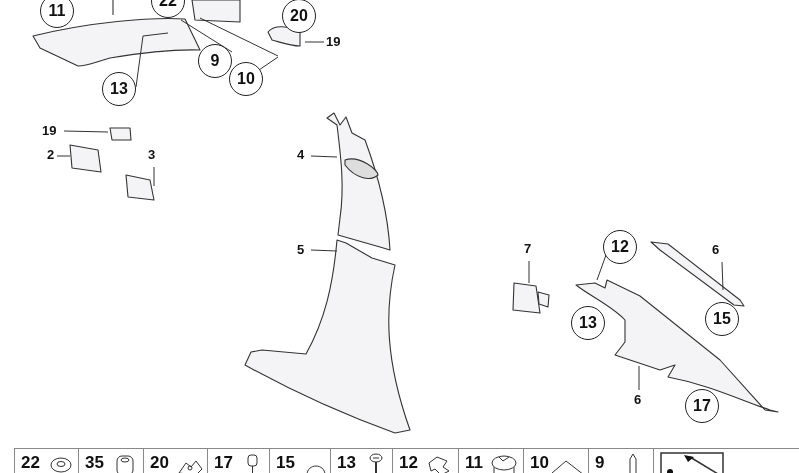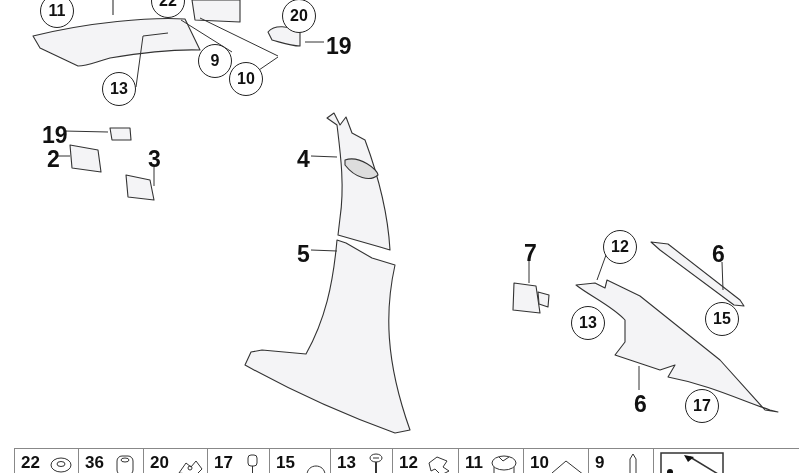--- a/index.html
+++ b/index.html
@@ -1,18 +1,18 @@
 <!DOCTYPE html>
 <html><head>
 <meta charset="utf-8">
 <style>
   html,body{margin:0;padding:0;background:#fff;}
   body{width:799px;height:473px;overflow:hidden;position:relative;font-family:"Liberation Sans",sans-serif;}
   #diagram{position:absolute;left:0;top:0;width:799px;height:473px;}
-  .callout{position:absolute;font-weight:bold;color:#111;font-size:23px;line-height:1;}
+  .callout{position:absolute;font-weight:bold;color:#111;font-size:13px;line-height:1;}
   .circ{position:absolute;width:34px;height:34px;border:1.5px solid #222;border-radius:50%;background:#fff;display:flex;align-items:center;justify-content:center;font-weight:bold;font-size:16px;color:#111;box-sizing:border-box;}
   #strip{position:absolute;left:14px;top:448px;width:785px;height:25px;border-top:1px solid #888;display:flex;}
   .cell{position:relative;height:25px;border-left:1px solid #888;box-sizing:border-box;display:flex;align-items:flex-start;padding-left:6px;}
   .cell .num{font-weight:bold;font-size:17px;color:#111;margin-top:4px;}
   .cell svg{position:absolute;top:4px;}
 </style>
 </head>
 <body>
 
 <div id="diagram">
@@ -88,21 +88,21 @@
 
 <div id="strip">
   <div class="cell" style="width:64px">
     <span class="num">22</span>
     <svg style="left:34px" width="24" height="22">
         <ellipse cx="12" cy="12" rx="10" ry="7" fill="#fff" stroke="#333"></ellipse>
         <ellipse cx="12" cy="11" rx="4" ry="2.5" fill="none" stroke="#333"></ellipse>
       </svg>
   </div>
   <div class="cell" style="width:65px">
-    <span class="num">36</span>
+    <span class="num">35</span>
     <svg style="left:34px" width="24" height="22">
         <rect x="4" y="3" width="16" height="19" rx="5" fill="#fff" stroke="#333"></rect>
         <ellipse cx="12" cy="7" rx="4" ry="2" fill="none" stroke="#333"></ellipse>
       </svg>
   </div>
   <div class="cell" style="width:64px">
     <span class="num">20</span>
     <svg style="left:32px" width="28" height="22">
         <path d="M3 20 L10 10 L15 14 L20 8 L26 16 L20 22 Z" fill="#fff" stroke="#333"></path>
         <circle cx="14" cy="15" r="2" fill="none" stroke="#333"></circle>

